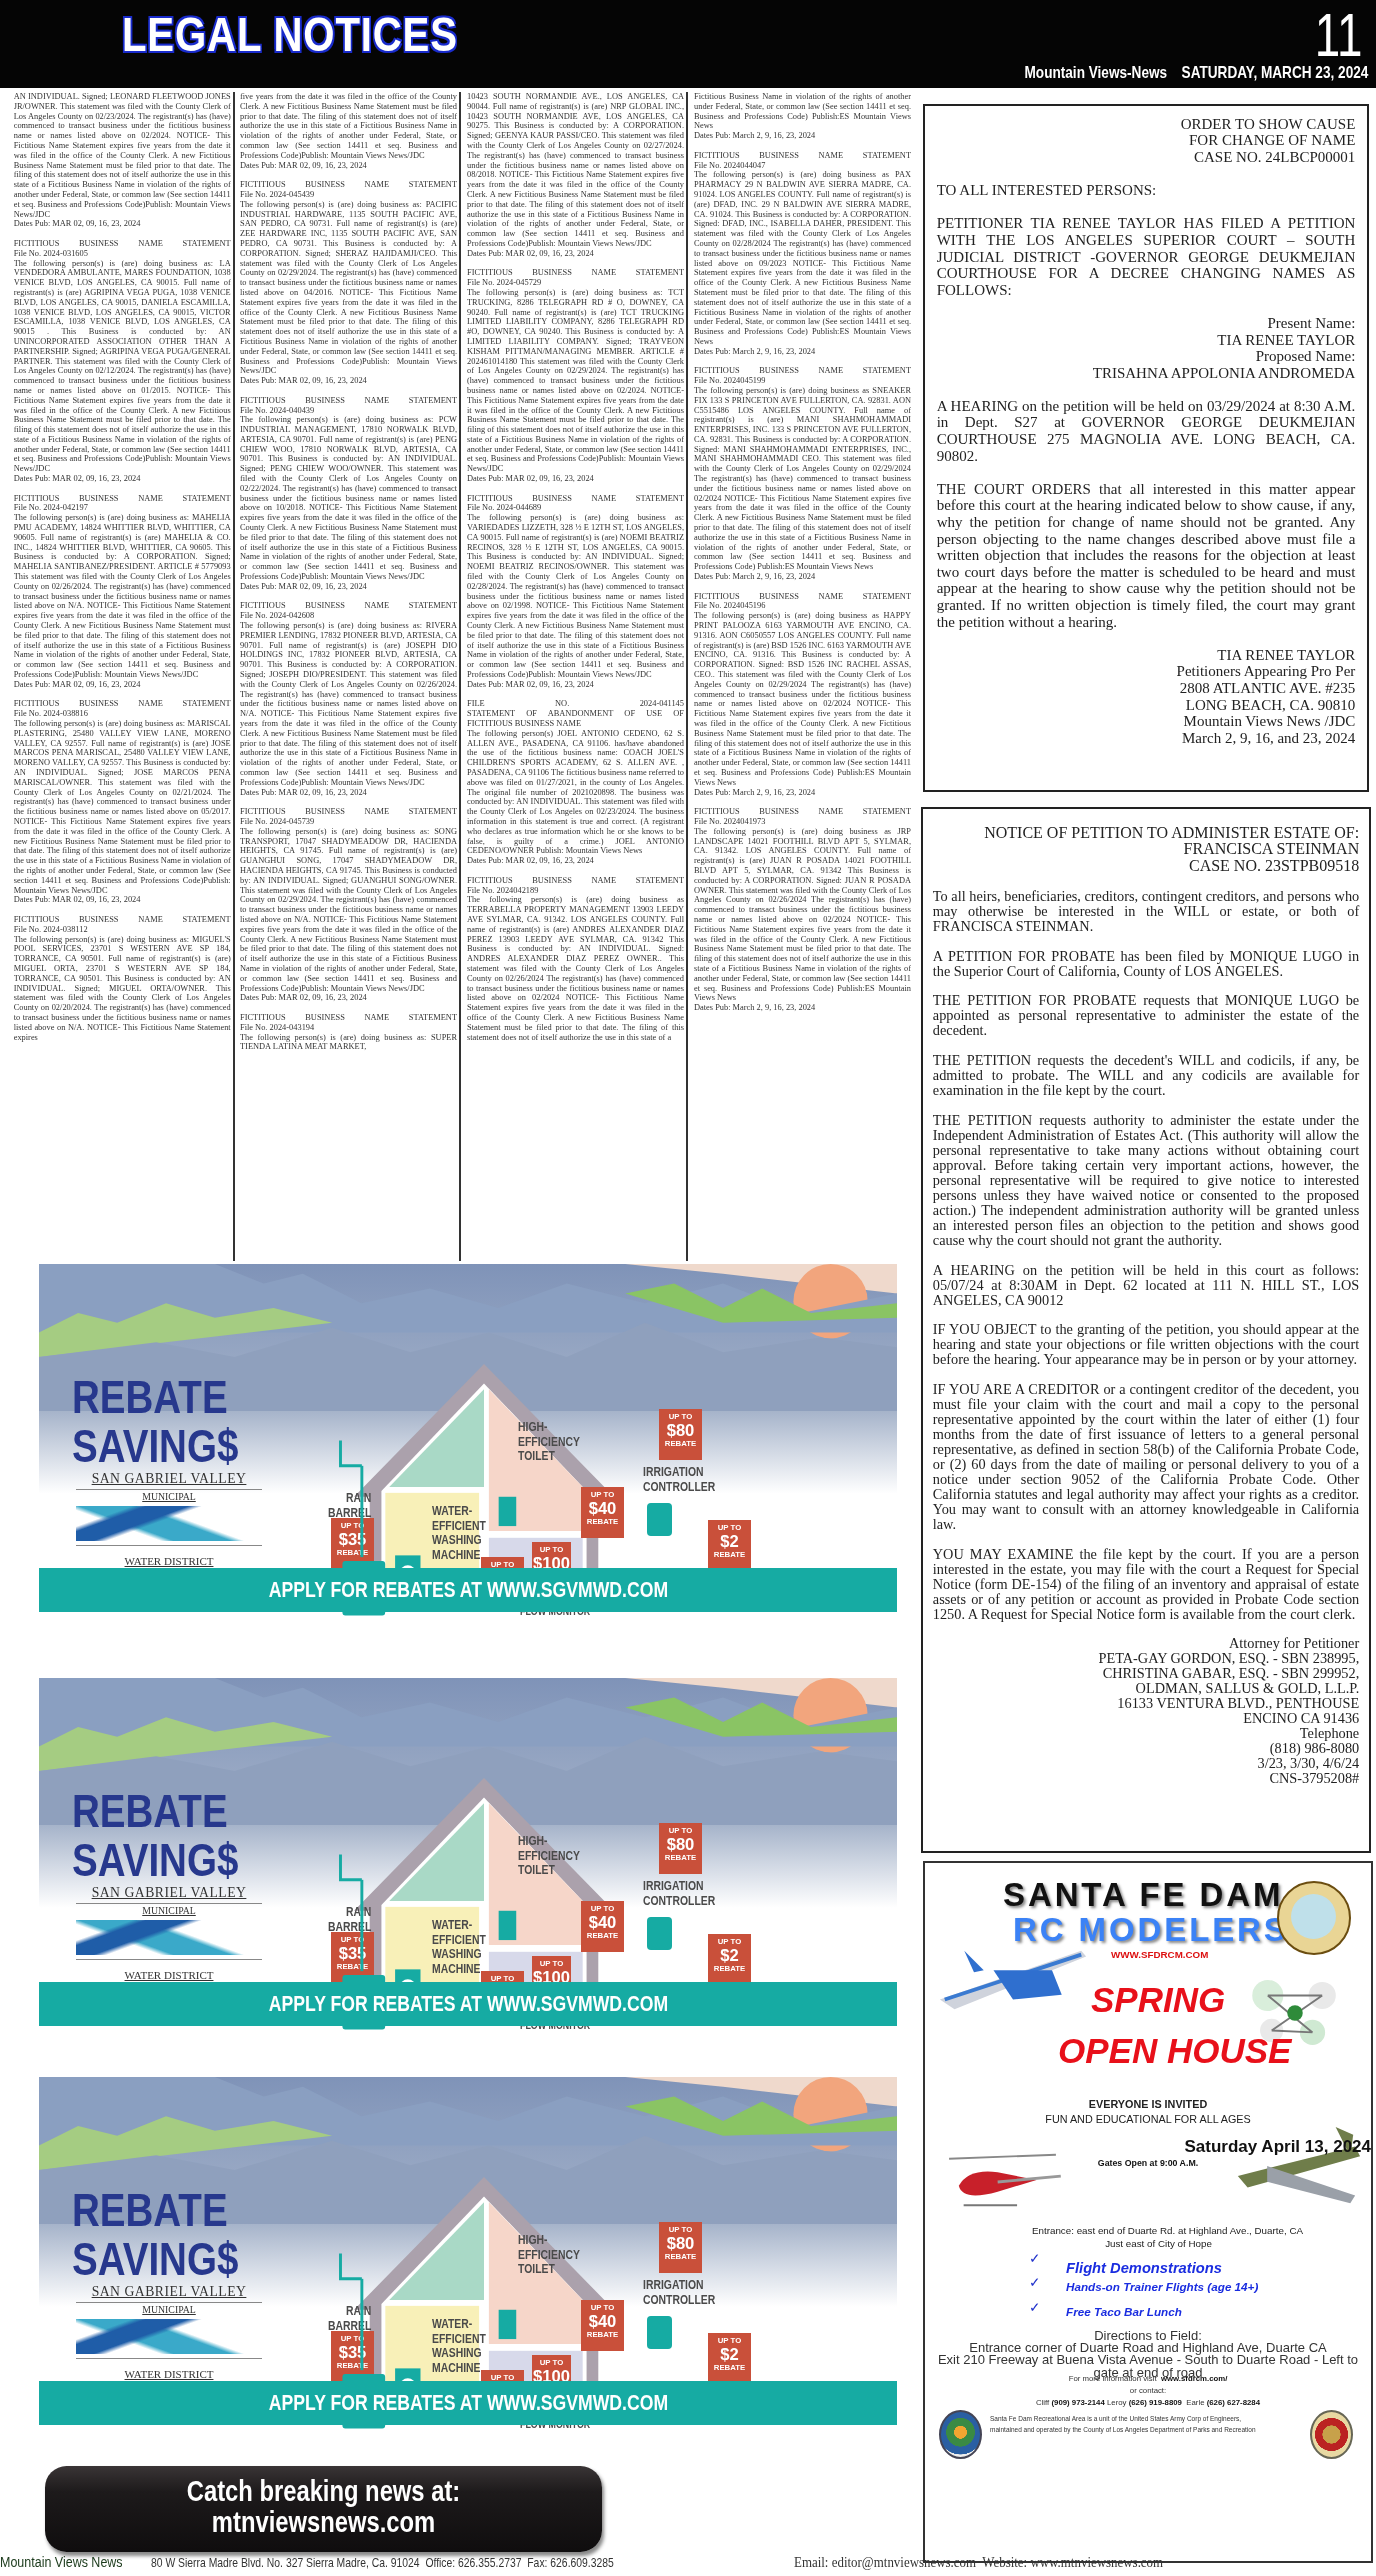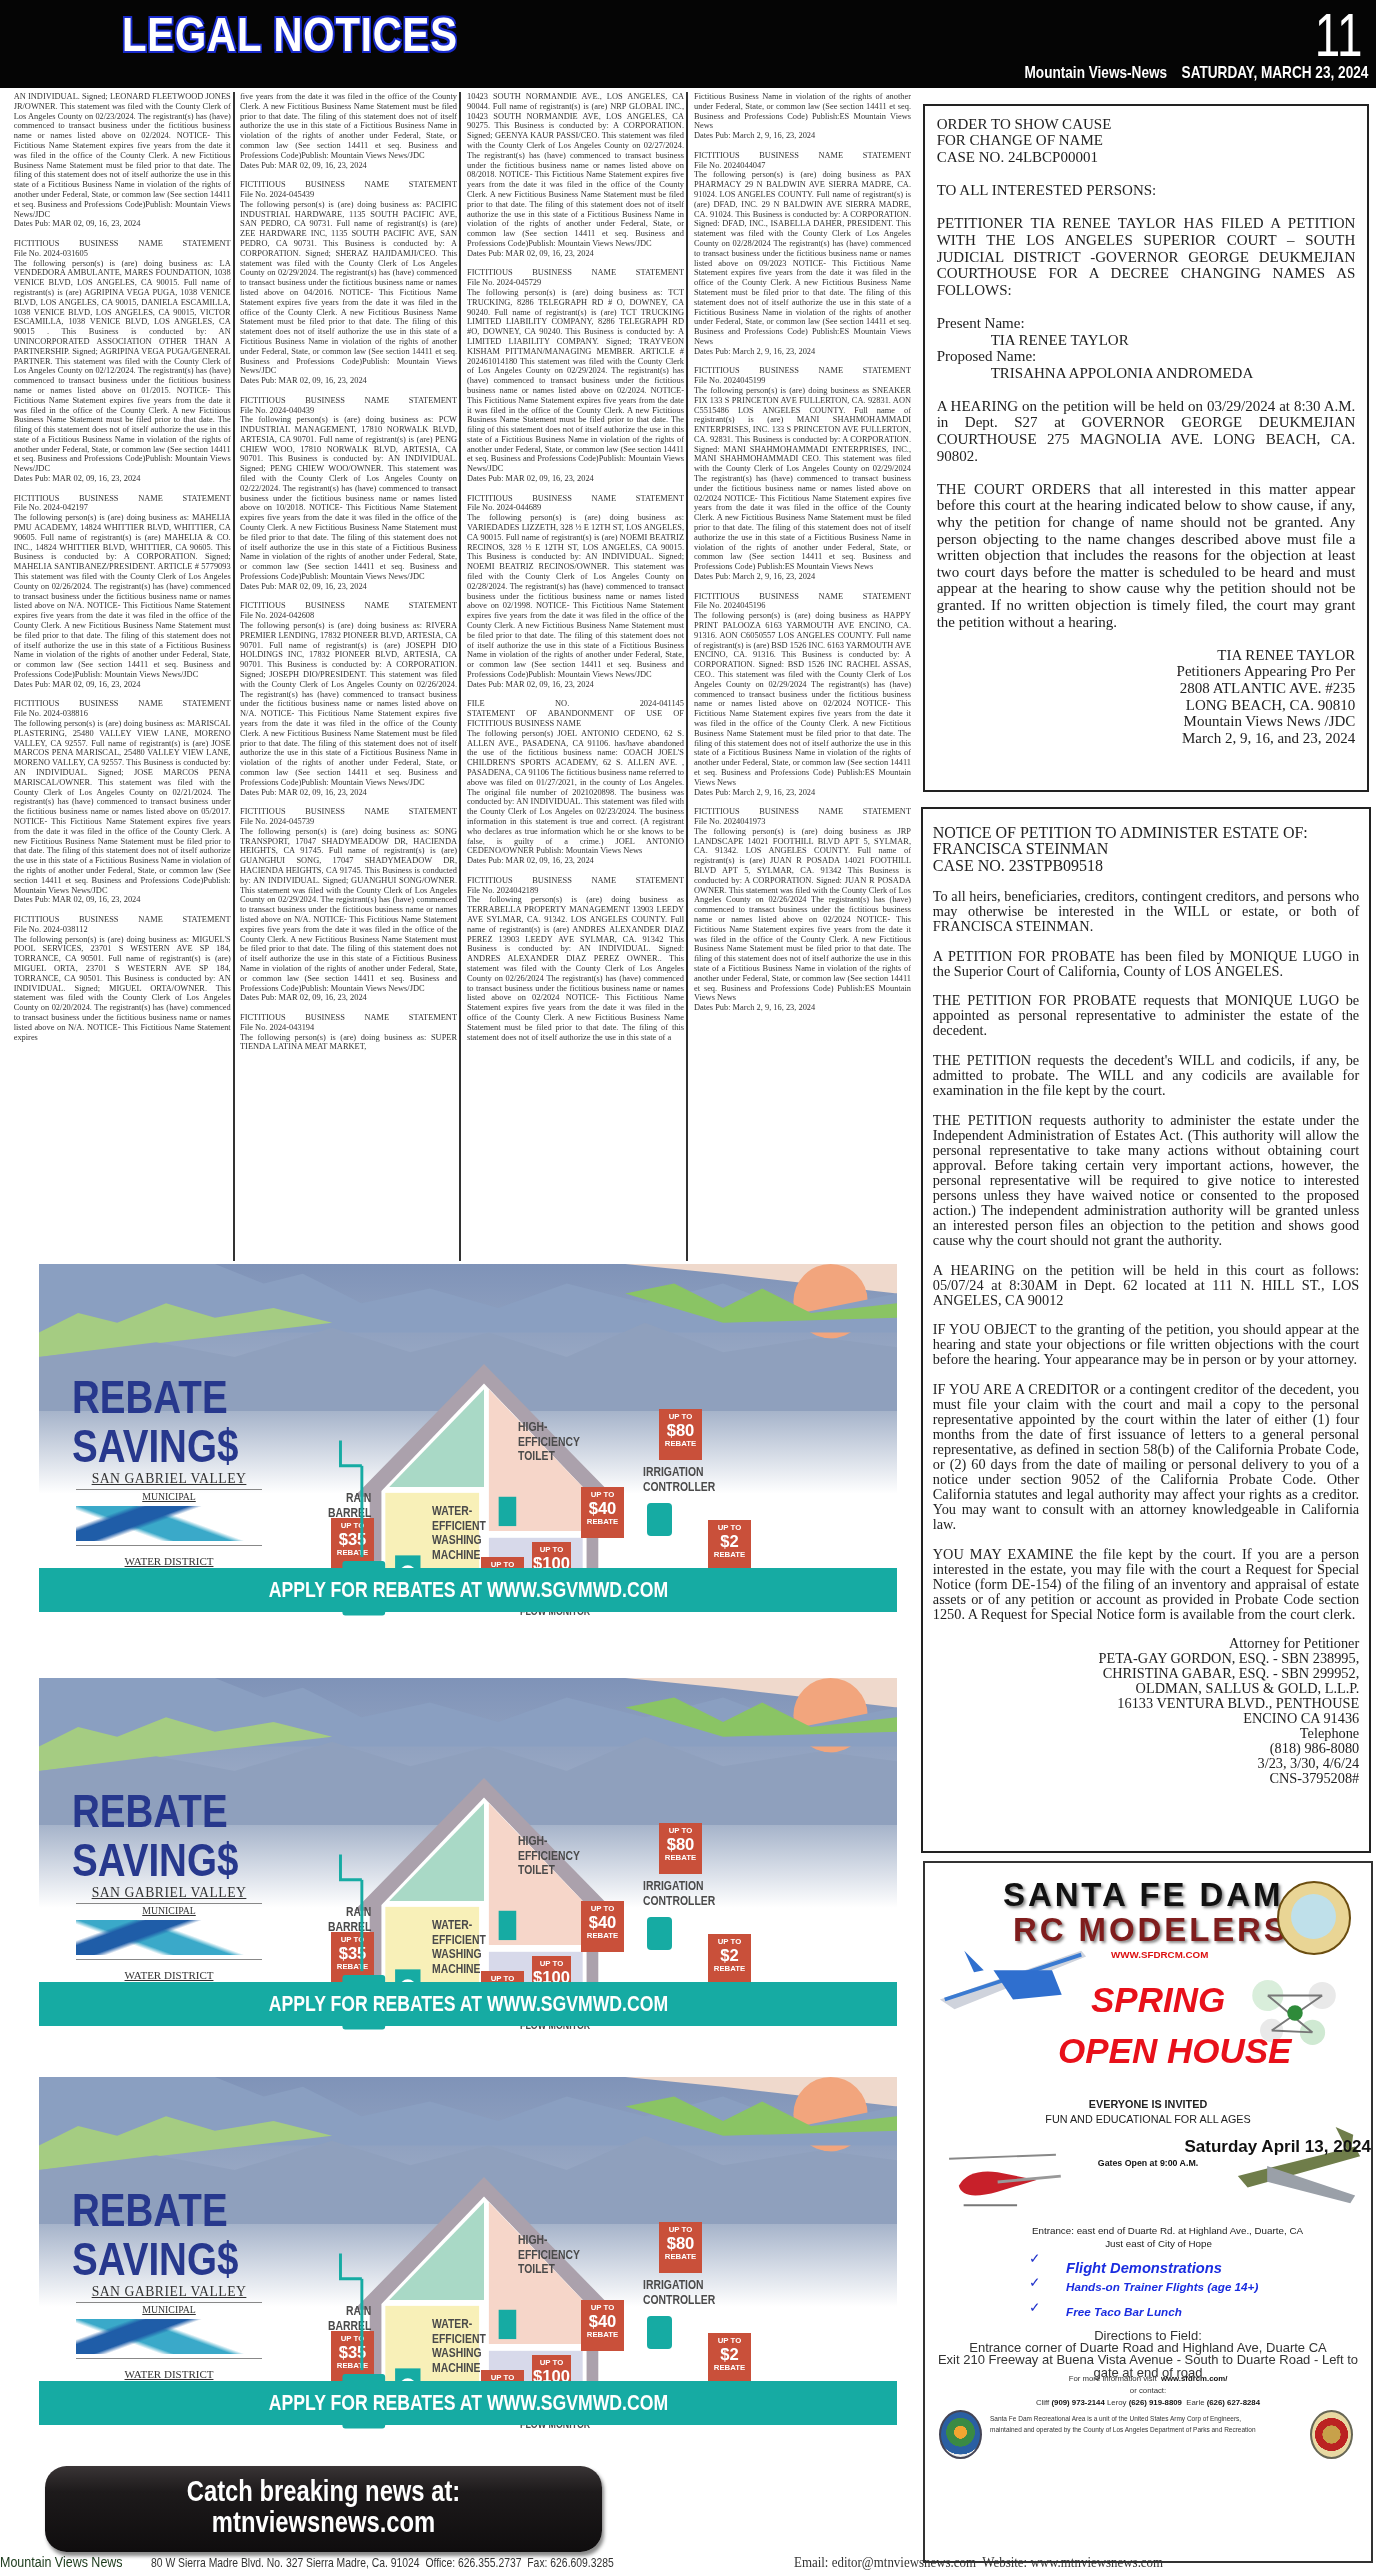--- a/index.html
+++ b/index.html
@@ -21,28 +21,28 @@
   .rule.r1 { left: 233px; } .rule.r2 { left: 459px; } .rule.r3 { left: 686px; }
   .notice { margin-bottom: 9.8px; }
   .notice .hd { display: block; text-align-last: justify; }
   .notice .fn { display: block; }
   .notice .dp { display: block; }
 
   .box { position: absolute; border: 2.9px solid #222; background: #fff; font-size: 15px; line-height: 16.6px; color: #222; }
   .box1b { left: 923px; top: 104px; width: 446px; height: 688px; padding: 9.8px 11.7px 0 11.7px; }
   .box2 { left: 921px; top: 807px; width: 450px; height: 1046px; padding: 15.6px 9.8px 0 9.8px; }
   .box p { margin-bottom: 16.6px; text-align: justify; }
-  .box .lines div { line-height: 16.6px; }
+  .box .lines div { line-height: 16.6px; text-align: right; }
   .box .indent { padding-left: 54px; }
   .box .sig { text-align: right; }
   .box .sig div { line-height: 16.6px; }
 
   .sfd { position: absolute; left: 923px; top: 1861px; width: 450px; height: 702px; border: 2px solid #333; background: #fff; font-family: "Liberation Sans", sans-serif; text-align: center; overflow: hidden; }
   .sfd .t1 { position: absolute; left: 78px; top: 13.7px; font-weight: 900; font-size: 33px; letter-spacing: 2.9px; color: #111; text-shadow: 2px 2px 2.9px #888; line-height: 35px; }
-  .sfd .t2 { position: absolute; left: 88px; top: 49px; font-weight: 900; font-size: 33px; letter-spacing: 2.9px; color: #7f1d1d; text-shadow: 2px 2px 2.9px #888; line-height: 35px; }
+  .sfd .t2 { position: absolute; left: 88px; top: 49px; font-weight: 900; font-size: 33px; letter-spacing: 2.9px; color: #3b82f6; text-shadow: 2px 2px 2.9px #888; line-height: 35px; }
   .sfd .logo { position: absolute; left: 352px; top: 17.6px; width: 74px; height: 74px; border-radius: 50%; background: #e9d595; border: 2.9px solid #6b4d10; }
   .sfd .logo::after { content: ""; position: absolute; left: 11.7px; top: 11.7px; width: 45px; height: 45px; border-radius: 50%; background: #bfe0ea; }
   .sfd .url { position: absolute; left: 186px; top: 86px; font-size: 9.8px; font-weight: 700; color: #d11; }
   .sfd .spring { position: absolute; left: 166px; top: 117px; font-size: 35px; font-weight: 900; font-style: italic; color: #e8101a; line-height: 39px; }
   .sfd .openhouse { position: absolute; left: 133px; top: 168px; font-size: 35px; font-weight: 900; font-style: italic; color: #e8101a; line-height: 39px; }
   .sfd .plane1 { position: absolute; left: 9.8px; top: 78px; width: 156px; height: 78px; }
   .sfd .drone { position: absolute; left: 323px; top: 115px; width: 94px; height: 68px; }
   .sfd .inv { position: absolute; left: 0; width: 100%; top: 235px; font-size: 10.8px; font-weight: 700; color: #222; }
   .sfd .fun { position: absolute; left: 0; width: 100%; top: 250px; font-size: 10.8px; color: #222; }
   .sfd .date { position: absolute; left: 0; width: 100%; top: 274px; font-size: 17px; font-weight: 700; color: #111; text-align: right; }

